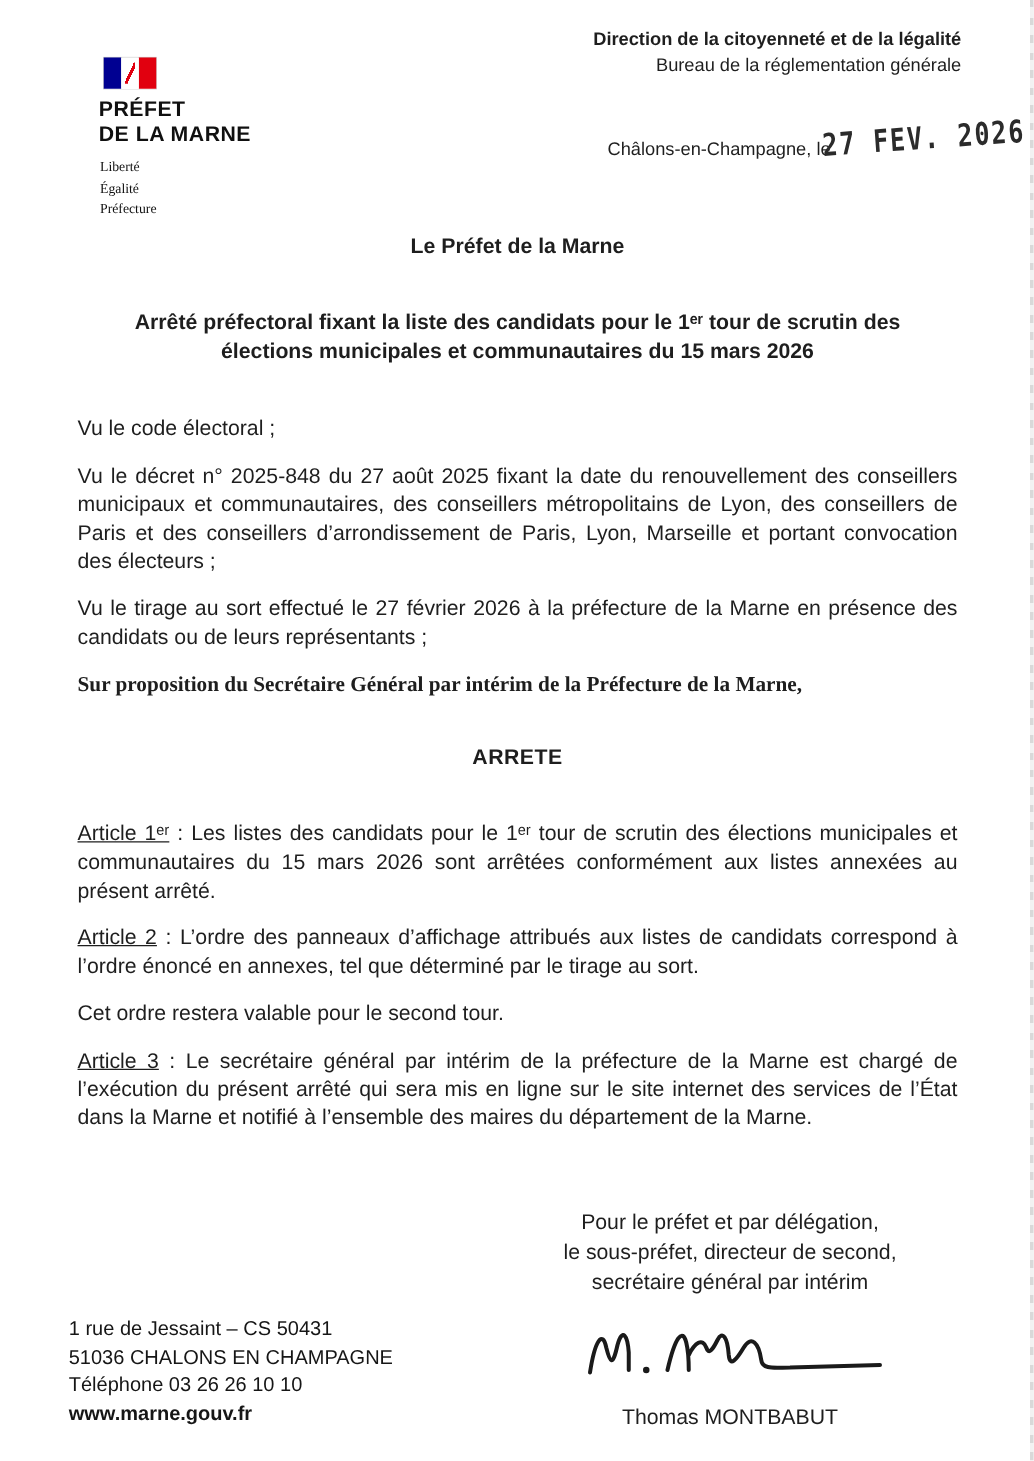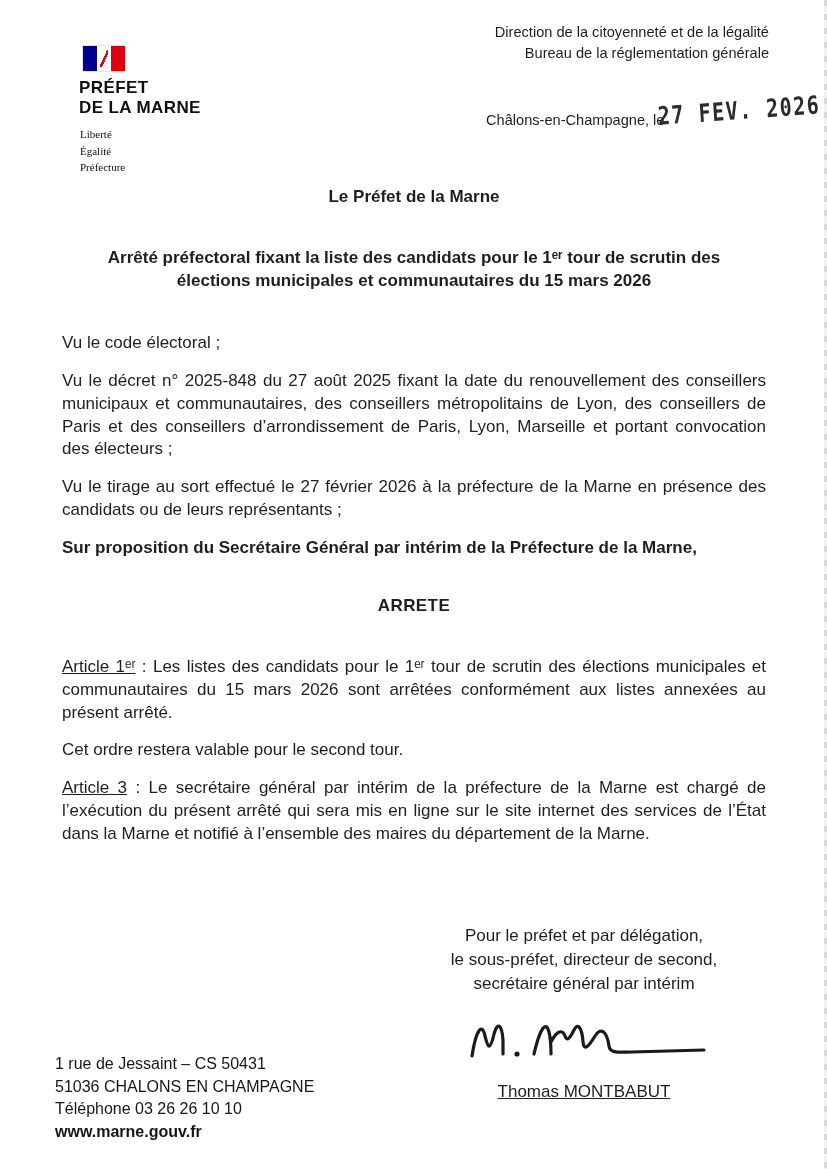--- a/index.html
+++ b/index.html
@@ -11,21 +11,21 @@
     background:#ffffff;
     font-family:"Liberation Sans","DejaVu Sans",sans-serif;
     color:#1e1e1e;
     overflow:hidden;
   }
   
   .header-right{
     position:absolute;top:22px;right:58px;
     text-align:right;font-size:14.6px;line-height:1.42;
   }
-  .header-right .dir{font-weight:normal;padding-left:32px;}
+  .header-right .dir{font-weight:bold;padding-left:32px;}
   
   .place-line{position:absolute;top:112px;left:486px;font-size:14.6px;}
   .date-stamp{
     position:absolute;top:104px;left:658px;
     font-family:"DejaVu Sans Mono","Liberation Mono",monospace;
     font-weight:bold;font-size:20px;letter-spacing:1.5px;
     color:#2b2b2b;white-space:nowrap;
     transform:rotate(-4deg) scaleY(1.25);transform-origin:left center;
   }
   
@@ -43,30 +43,30 @@
     margin-top:8px;margin-left:1px;
     font-family:"Liberation Serif","DejaVu Serif",serif;
     font-size:11px;line-height:1.5;color:#101010;
   }
   
   .content{position:absolute;top:186px;left:62px;width:704px;font-size:17px;line-height:1.34;}
   .center{text-align:center;}
   .issuer{font-weight:bold;margin:0 0 38px;}
   .doc-title{font-weight:bold;max-width:650px;margin:0 auto 40px;}
   p.para{text-align:justify;margin:0 0 15px;}
-  .proposition{font-weight:bold;margin:24px 0 0;}
+  .proposition{font-weight:bold;margin:24px 0 0;font-family:Liberation Serif, serif;}
   .arrete{font-weight:bold;letter-spacing:0.4px;margin:36px 0 38px;}
   .article{margin:0 0 19px;}
   .article-label{font-weight:normal;text-decoration:underline;}
   .plain{margin:0 0 19px;}
   
-  .sig-block{margin-top:78px;margin-left:352px;width:340px;text-align:center;}
+  .sig-block{margin-top:60px;margin-left:352px;width:340px;text-align:center;}
   .sig-lines div{line-height:1.42;}
   .sig-scrawl{margin-top:10px;margin-left:6px;}
-  .sig-name{margin-top:4px;text-decoration:underline;}
+  .sig-name{margin-top:4px;}
   
   .footer{position:absolute;left:55px;bottom:26px;font-size:16px;line-height:1.4;color:#161616;}
   .footer .site{font-weight:bold;}
   
   .scan-edge{position:absolute;right:0;top:0;width:3px;height:100%;background:repeating-linear-gradient(180deg,#d9d9d9 0 6px,#f2f2f2 6px 14px);}
 </style>
 </head>
 <body>
 
 <div class="page">
@@ -103,20 +103,21 @@
     <p class="para">Vu le code électoral ;</p>
     <p class="para">Vu le décret n° 2025-848 du 27 août 2025 fixant la date du renouvellement des conseillers municipaux et communautaires, des conseillers métropolitains de Lyon, des conseillers de Paris et des conseillers d’arrondissement de Paris, Lyon, Marseille et portant convocation des électeurs ;</p>
     <p class="para">Vu le tirage au sort effectué le 27 février 2026 à la préfecture de la Marne en présence des candidats ou de leurs représentants ;</p>
 
     <p class="para proposition">Sur proposition du Secrétaire Général par intérim de la Préfecture de la Marne,</p>
 
     <div class="arrete center">ARRETE</div>
 
     <p class="para article"><span class="article-label">Article 1ᵉʳ</span><span> : Les listes des candidats pour le 1ᵉʳ tour de scrutin des élections municipales et communautaires du 15 mars 2026 sont arrêtées conformément aux listes annexées au présent arrêté.</span></p>
 
+    <p class="para article"><span class="article-label">Article 2</span><span> : L’ordre des panneaux d’affichage attribués aux listes de candidats correspond à l’ordre énoncé en annexes, tel que déterminé par le tirage au sort.</span></p>
 
     <p class="para plain">Cet ordre restera valable pour le second tour.</p>
 
     <p class="para article"><span class="article-label">Article 3</span><span> : Le secrétaire général par intérim de la préfecture de la Marne est chargé de l’exécution du présent arrêté qui sera mis en ligne sur le site internet des services de l’État dans la Marne et notifié à l’ensemble des maires du département de la Marne.</span></p>
 
     <div class="sig-block">
       <div class="sig-lines">
         <div>Pour le préfet et par délégation,</div>
         <div>le sous-préfet, directeur de second,</div>
         <div>secrétaire général par intérim</div>

